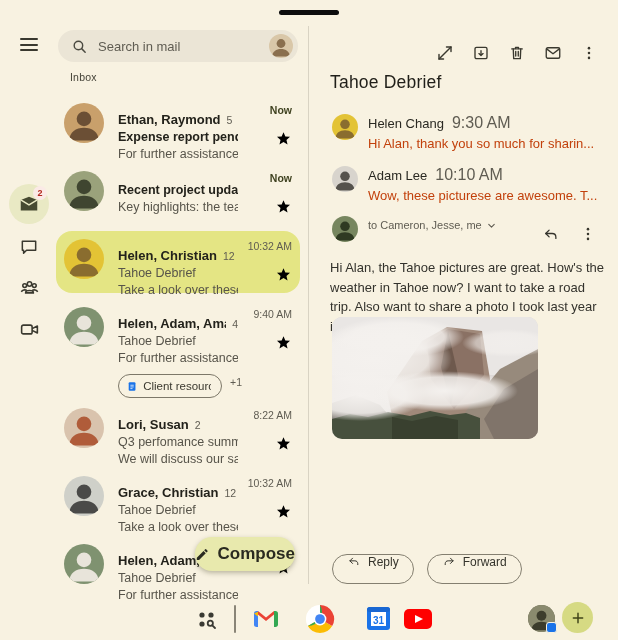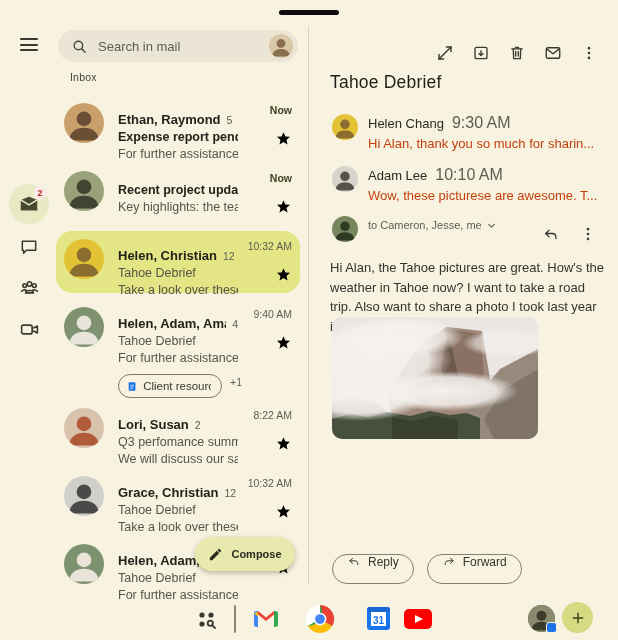--- a/index.html
+++ b/index.html
@@ -68,21 +68,21 @@
   .chip-label{font-size:11.5px;color:#3b3930;margin-left:6px;white-space:nowrap;overflow:hidden;}
   .chip-extra{font-size:10.5px;color:#5f5c52;margin-left:8px;}
   .chip-row{display:flex;align-items:center;}
 
   
   .compose{
     left:195px;top:537px;width:100px;height:34px;border-radius:17px;background:#e8e9ad;
     display:flex;align-items:center;justify-content:center;gap:8px;cursor:pointer;
     box-shadow:0 2px 5px rgba(70,65,35,.35);
   }
-  .compose-label{font-size:11px;font-weight:700;color:#2a2a20;}
+  .compose-label{font-size:17px;font-weight:700;color:#2a2a20;}
 
   
   .pane-divider{left:308px;top:26px;width:1px;height:558px;background:#d9d3c3;}
 
   
   .detail-toolbar{top:44px;left:436px;width:162px;display:flex;justify-content:space-between;align-items:center;}
   .tool-btn{width:18px;height:18px;cursor:pointer;}
   .detail-title{left:330px;top:72px;font-size:17.5px;font-weight:500;color:#201f19;letter-spacing:.2px;}
 
   .msg{left:332px;width:266px;display:flex;align-items:flex-start;}

